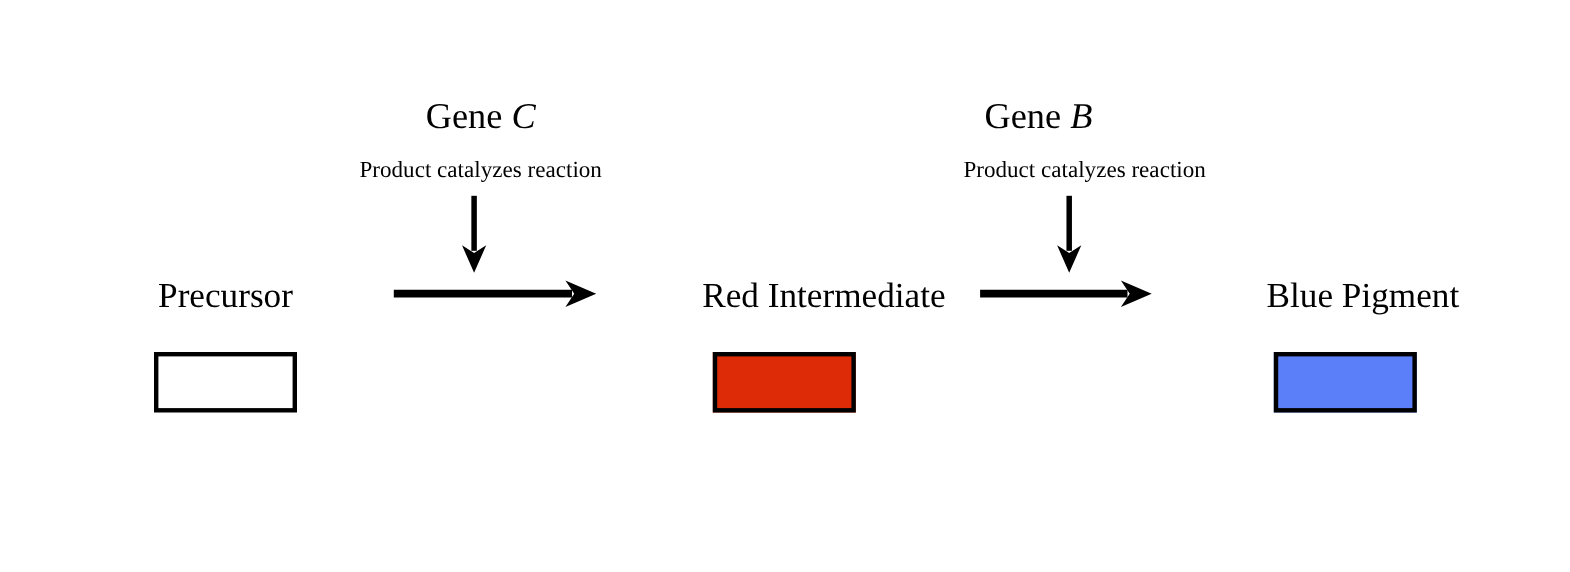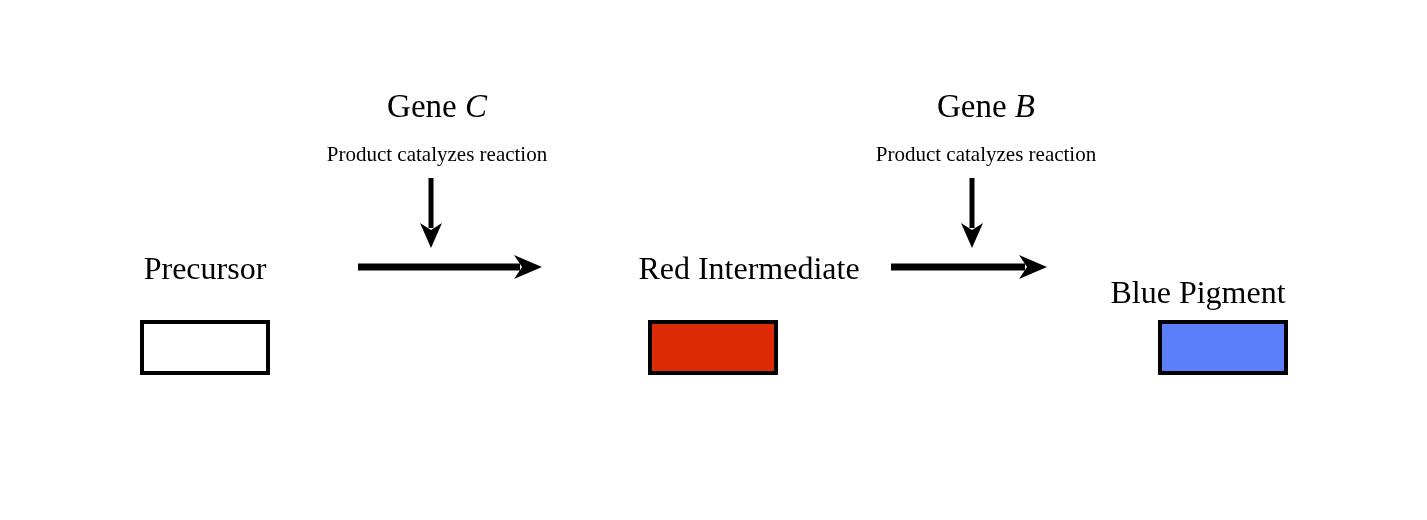--- a/index.html
+++ b/index.html
@@ -88,21 +88,21 @@
     </svg>
   </div>
 
   <div class="h-arrow" style="left:358px; top:252px; width:186px;">
     <svg width="186" height="30" viewBox="0 0 186 30">
       <line x1="0" y1="15" x2="162" y2="15" stroke="#000000" stroke-width="7"></line>
       <polygon points="184,15 156,3 164,15 156,27" fill="#000000"></polygon>
     </svg>
   </div>
 
-  <div class="gene-title" style="left:986px; top:90px;">
+  <div class="gene-title" style="left:944px; top:90px;">
     <span>Gene</span>
     <span class="gene-letter">B</span>
   </div>
 
   <div class="gene-caption" style="left:986px; top:144px;">Product catalyzes reaction</div>
 
   <div class="v-arrow" style="left:957px; top:178px; height:72px;">
     <svg width="30" height="72" viewBox="0 0 30 72">
       <line x1="15" y1="0" x2="15" y2="50" stroke="#000000" stroke-width="5"></line>
       <polygon points="15,70 4,45 15,52 26,45" fill="#000000"></polygon>
@@ -113,21 +113,21 @@
     <svg width="158" height="30" viewBox="0 0 158 30">
       <line x1="0" y1="15" x2="134" y2="15" stroke="#000000" stroke-width="7"></line>
       <polygon points="156,15 128,3 136,15 128,27" fill="#000000"></polygon>
     </svg>
   </div>
 
   <div class="node-label" style="left:205px; top:252px;">Precursor</div>
 
   <div class="node-label" style="left:716px; top:252px;margin-left:33px;">Red Intermediate</div>
 
-  <div class="node-label" style="left:1198px; top:252px;margin-top:24px;">Blue Pigment</div>
+  <div class="node-label" style="left:1239px; top:252px;">Blue Pigment</div>
 
   <div class="box" style="left: 140px; top: 320px; background-color: rgb(255, 255, 255);"></div>
 
   <div class="box" style="left: 648px; top: 320px; background-color: rgb(220, 43, 6);"></div>
 
   <div class="box" style="left: 1158px; top: 320px; background-color: rgb(90, 127, 248);"></div>
 
 </div>
 
 </body></html>

